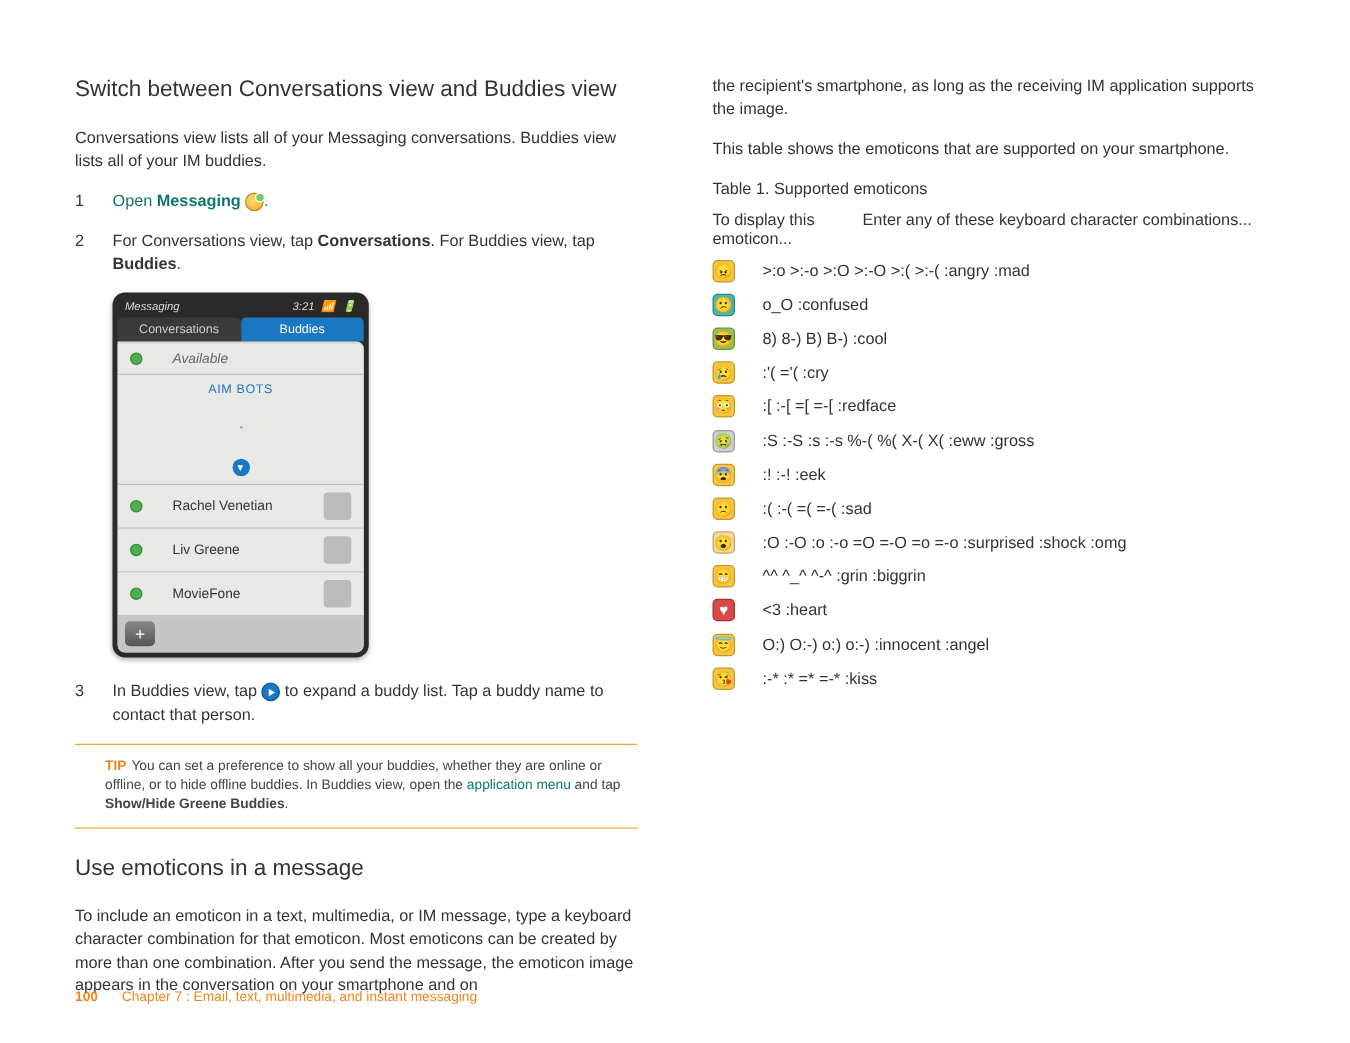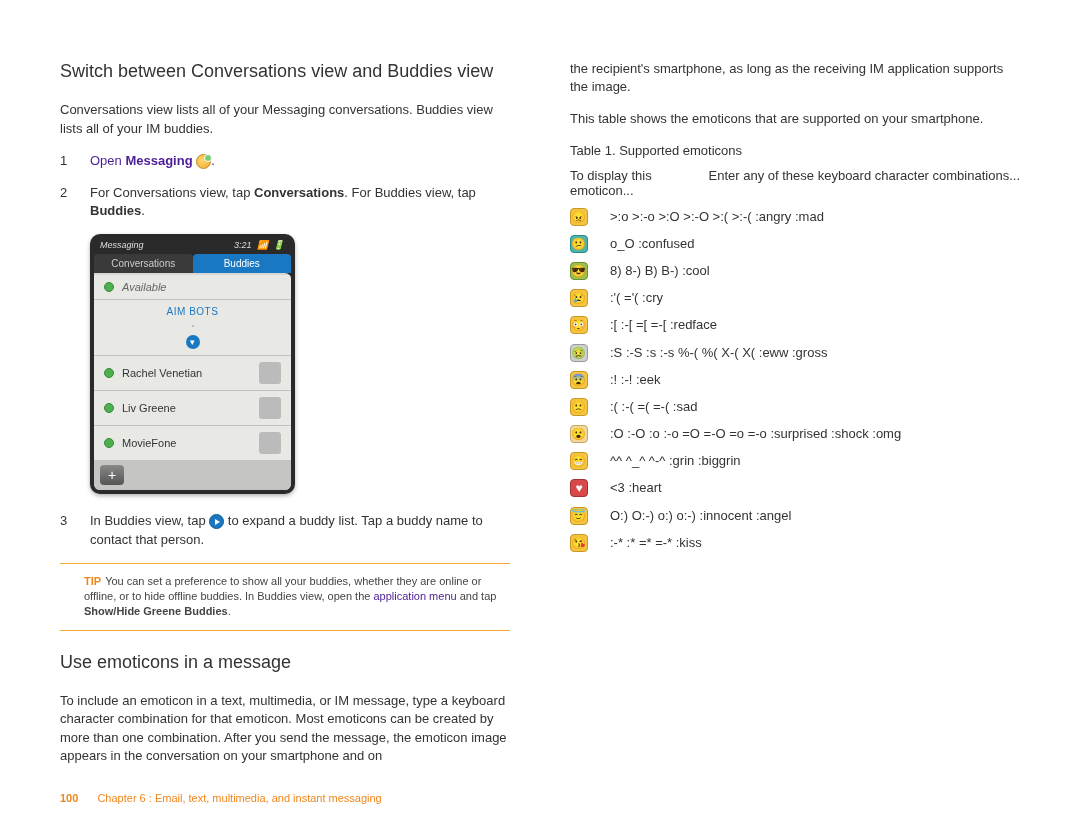--- a/index.html
+++ b/index.html
@@ -41,21 +41,21 @@
     gap: 18px;
     margin-bottom: 14px;
     font-size: 13px;
     line-height: 1.4;
   }
   .step-num {
     min-width: 12px;
     color: #333;
   }
   .step-body { flex: 1; }
-  .link { color: #4c1d95; }
+  .link { color: #0f766e; }
   .bold { font-weight: 600; }
   .screenshot {
     margin: 6px 0 18px 30px;
     width: 205px;
     background: #2a2a2a;
     border-radius: 10px;
     padding: 4px;
     box-shadow: 0 2px 4px rgba(0,0,0,0.3);
   }
   .statusbar {
@@ -65,21 +65,21 @@
   .statusbar .right span { margin-left:3px; }
   .tabs { display:flex; margin-top:2px; }
   .tab {
     flex:1; text-align:center; font-size:10px; padding:4px 0;
     border-radius:4px 4px 0 0;
   }
   .tab.inactive { background:#3a3a3a; color:#ccc; }
   .tab.active { background:#1a78c2; color:#fff; }
   .panel { background:#d7d7d4; border-radius:0 6px 6px 6px; padding:2px 0 0 0; overflow:hidden; }
   .row {
-    display:flex; align-items:center; gap:8px;
+    display:flex; align-items:center; gap:24px;
     padding: 6px 10px; font-size:11px; color:#333;
     border-bottom:1px solid #c2c2bf;
     background: #e8e8e5;
   }
   .row.avail { background:#e8e8e5; font-style: italic; color:#666; }
   .dot { width:10px; height:10px; border-radius:50%; background:#4caf50; border:1px solid #3a8a3a; }
   .row.section { color:#1a78c2; font-size:10px; letter-spacing:0.5px; background:#e8e8e5;flex-direction:column; }
   .section-line { flex:1; height:6px; border-radius:3px; background:linear-gradient(#bcd7ea,#8cb8d8); border:1px solid #7fa9c8; }
   .chev { width:14px;height:14px;border-radius:50%;background:#1a78c2; display:flex;align-items:center;justify-content:center;color:#fff;font-size:9px;}
   .avatar { width:22px;height:22px;background:#bbb;border-radius:3px; margin-left:auto; }
@@ -99,21 +99,21 @@
     padding: 10px 6px 10px 24px;
     margin: 10px 0 20px 0;
     font-size: 11px;
     line-height: 1.4;
     color: #444;
   }
   .tiplabel { color:#f0861b; font-weight:600; margin-right:4px; }
   .table-caption { font-size: 13px; margin: 14px 0 10px 0; }
   .emotable-head { display:flex; gap: 20px; font-size: 13px; margin-bottom: 10px; }
   .emotable-head .c1 { width: 100px; }
-  .emotable-head .c2 { flex:1;text-align:right; }
+  .emotable-head .c2 { flex:1; }
   .emorow {
     display:flex; align-items:flex-start; gap: 20px;
     font-size: 13px; line-height:1.4; margin-bottom: 9px;
   }
   .emorow .icon-cell { width: 20px; }
   .emorow .text-cell { flex:1; padding-left: 80px; margin-left:-80px; }
   .emoji {
     width:18px; height:18px; border-radius:4px;
     display:flex; align-items:center; justify-content:center;
     font-size:12px; line-height:1;
@@ -307,14 +307,14 @@
             <div class="emoji e-yellow">😘</div>
           </div>
           <div class="text-cell">:-*    :*    =*    =-*    :kiss</div>
         </div>
       </div>
   </div>
 </div>
 
 <div class="footer">
   <span class="pnum">100</span>
-  <span>Chapter 6 : Email, text, multimedia, and instant messaging</span>
+  <span>Chapter 7 : Email, text, multimedia, and instant messaging</span>
 </div>
 
 </body></html>

